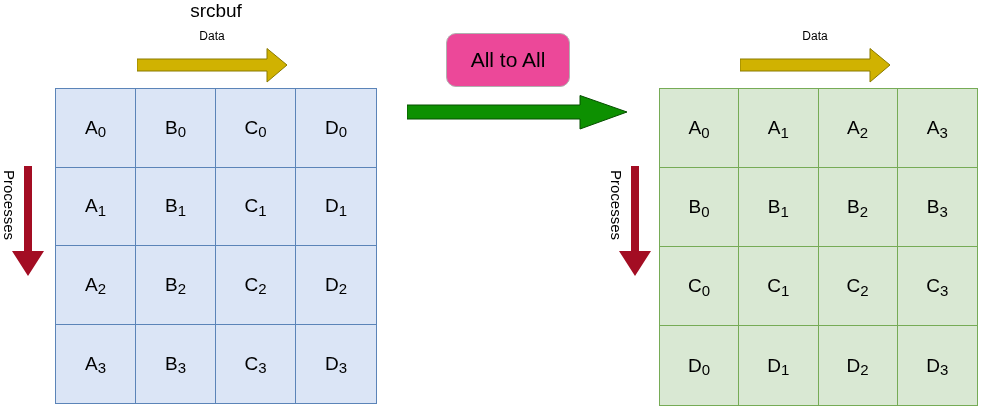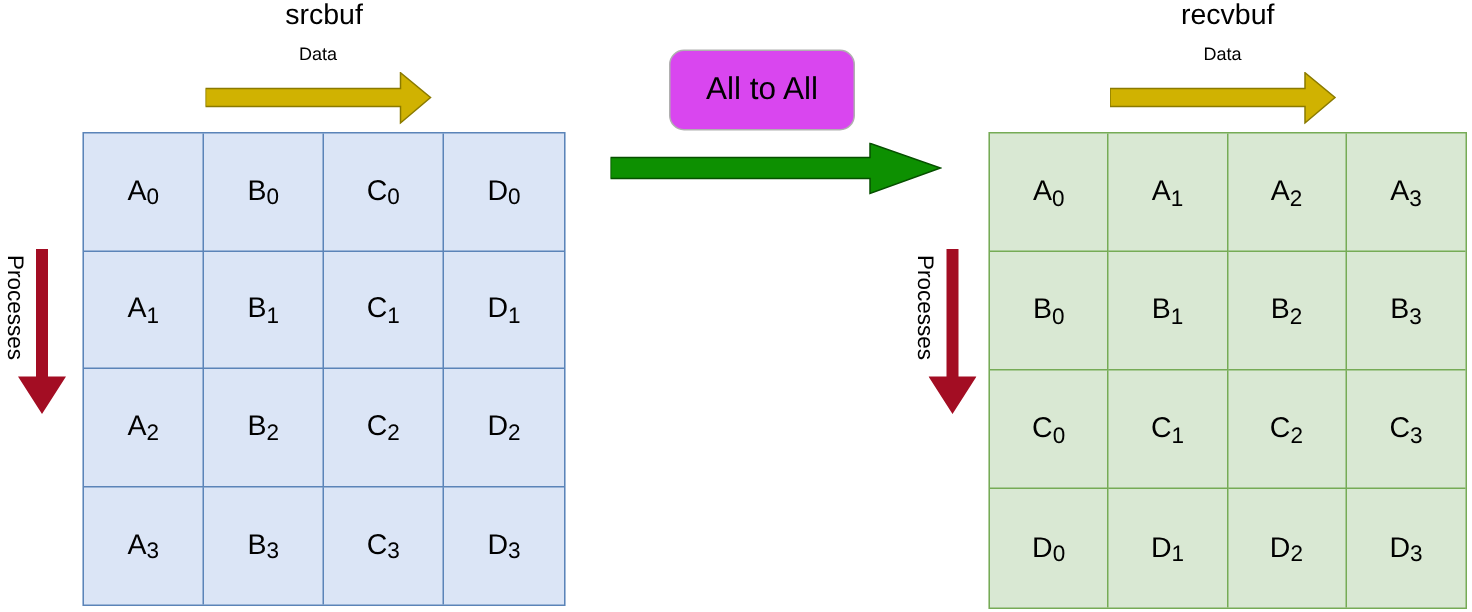--- a/index.html
+++ b/index.html
@@ -71,21 +71,21 @@
     font-size:19px;
   }
   .cell:nth-child(4n){border-right:none;}
   .cell:nth-child(n+13){border-bottom:none;}
   .cell .sub{font-size:15px;position:relative;top:4px;}
   .op-box{
     left:446px;top:33px;width:124px;height:54px;
     box-sizing:border-box;
     border:1px solid var(--box-border);
     border-radius:10px;
-    background:#d946ef;
+    background:#ec4899;
     display:flex;align-items:center;justify-content:center;
     font-size:21px;
   }
 </style>
 </head>
 <body>
 
 <div class="canvas">
 
   <div class="abs buf-title left">srcbuf</div>
@@ -164,21 +164,20 @@
       </div>
     </div>
 
   <div class="abs op-box">
     <span>All to All</span>
   </div>
   <svg class="abs green-arrow-svg" width="221" height="35" viewBox="0 0 221 35">
     <polygon points="0,10 173,10 173,0.5 220,17 173,34 173,24 0,24"></polygon>
   </svg>
 
-  <div class="abs buf-title right">recvbuf</div>
   <div class="abs data-label right">Data</div>
   <svg class="abs yellow-arrow right" width="152" height="35" viewBox="0 0 152 35">
     <polygon points="0,11 130,11 130,0.5 150,17 130,34 130,23 0,23"></polygon>
   </svg>
   <div class="abs processes-label right">Processes</div>
   <svg class="abs red-arrow-svg right" width="32" height="110" viewBox="0 0 32 110">
     <polygon points="12,0 20,0 20,85 32,85 16,110 0,85 12,85"></polygon>
   </svg>
   <div class="abs grid green">
       <div class="cell">

